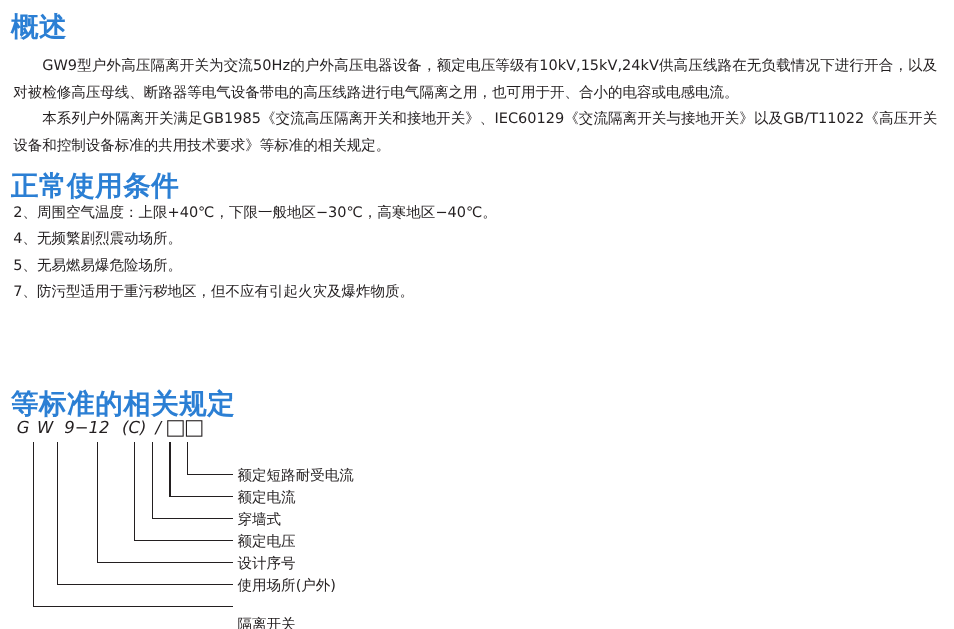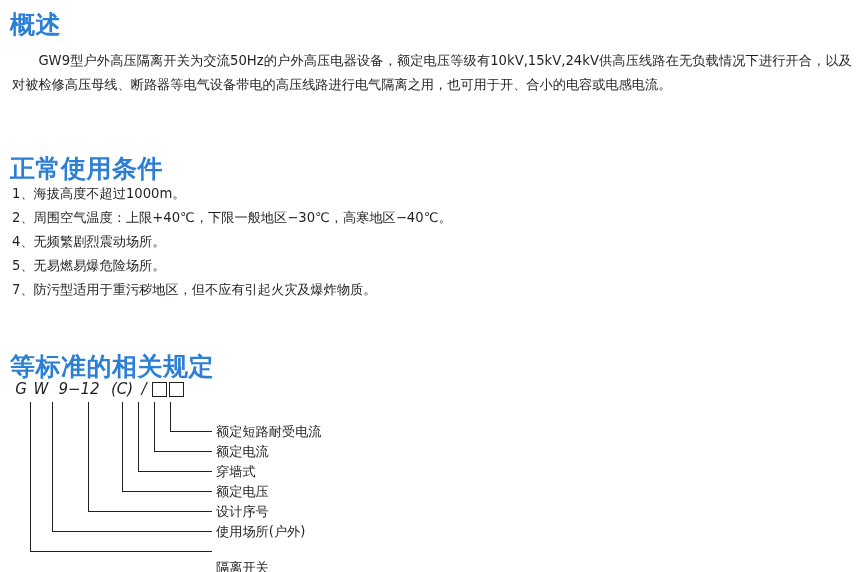--- a/index.html
+++ b/index.html
@@ -116,25 +116,25 @@
   }
 </style>
 </head>
 <body>
 
 <div class="page">
 
   <h2 class="section-title" id="overview-title">概述</h2>
 
   <p class="para" id="overview-p1">GW9型户外高压隔离开关为交流50Hz的户外高压电器设备，额定电压等级有10kV,15kV,24kV供高压线路在无负载情况下进行开合，以及对被检修高压母线、断路器等电气设备带电的高压线路进行电气隔离之用，也可用于开、合小的电容或电感电流。</p>
+  <p class="para" id="overview-p2">本系列户外隔离开关满足GB1985《交流高压隔离开关和接地开关》、IEC60129《交流隔离开关与接地开关》以及GB/T11022《高压开关设备和控制设备标准的共用技术要求》等标准的相关规定。</p>
 
   <h2 class="section-title" id="conditions-title">正常使用条件</h2>
 
   <ul class="list">
-    <li>1、海拔高度不超过1000m。</li>
     <li>2、周围空气温度：上限+40℃，下限一般地区−30℃，高寒地区−40℃。</li>
     <li>4、无频繁剧烈震动场所。</li>
     <li>5、无易燃易爆危险场所。</li>
     <li>7、防污型适用于重污秽地区，但不应有引起火灾及爆炸物质。</li>
   </ul>
 
   <h2 class="section-title" id="model-title">等标准的相关规定</h2>
 
   <div class="model-area">
 

